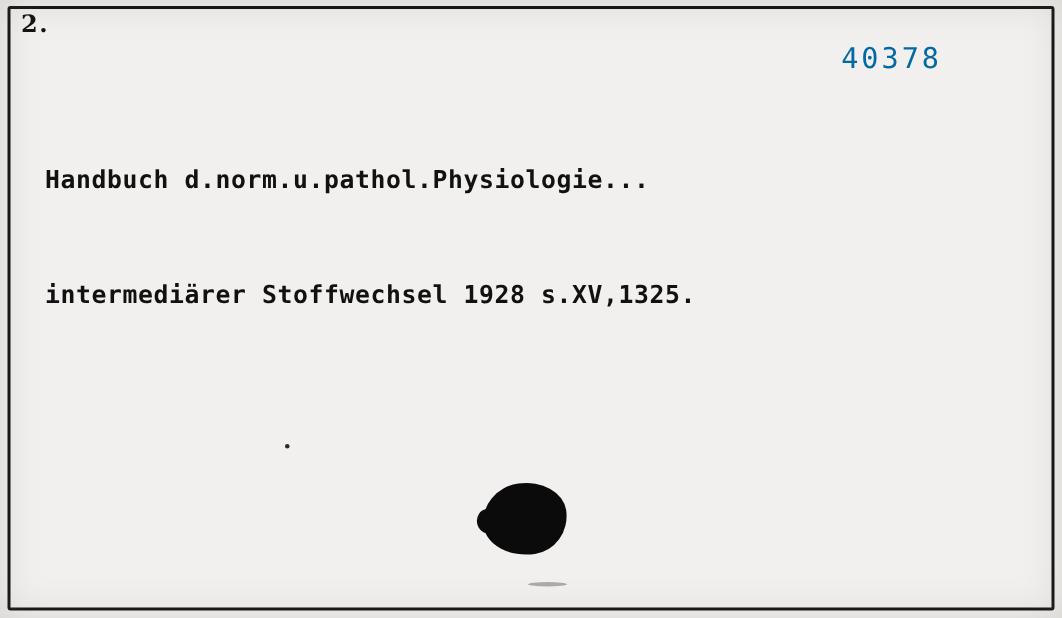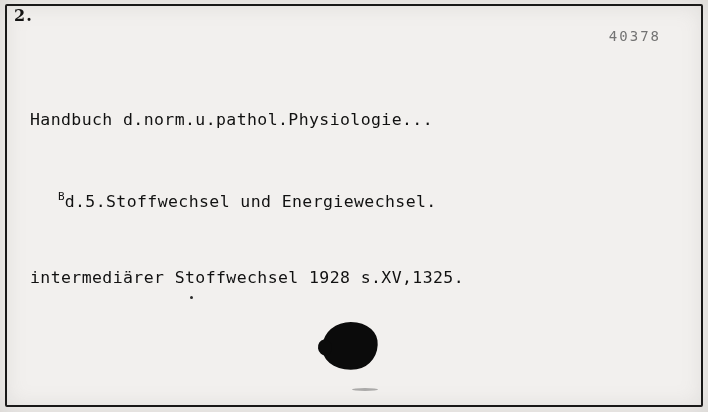--- a/index.html
+++ b/index.html
@@ -33,39 +33,40 @@
     left: 14px;
     top: 6px;
     font-family: "DejaVu Serif", serif;
     font-size: 16px;
     font-weight: 600;
     letter-spacing: 1px;
     color: #111;
   }
   .cat-number {
     position: absolute;
-    right: 47px;
+    right: 80px;
     top: 28px;
-    font-size: 14px;
+    font-size: 19px;
     letter-spacing: 2px;
-    color: #737373;
+    color: #0369a1;
   }
   .body-text {
     position: absolute;
     left: 30px;
     top: 56px;
     right: 18px;
     font-size: 16.5px;
     line-height: 25.5px;
     letter-spacing: 0.4px;
     white-space: pre-wrap;
     color: #111111;
   }
   .line {
     white-space: pre;
+    font-weight: bold;
   }
   .indent-1 { padding-left: 28px; }
   .sup-b {
     font-size: 11px;
     vertical-align: super;
     letter-spacing: 0;
   }
   
   .ink-blot {
     position: absolute;
@@ -105,21 +106,20 @@
 <body>
 
 <div id="card">
 
   <div class="corner-num">2.</div>
 
   <div class="cat-number">40378</div>
 
   <div class="body-text">
     <div class="line"><span>Handbuch d.norm.u.pathol.Physiologie...</span></div>
-    <div class="line indent-1"><span class="sup-b">B</span><span>d.5.Stoffwechsel und Energiewechsel.</span></div>
     <div class="line"><span>intermediärer Stoffwechsel 1928 s.XV,1325.</span></div>
     
     
     
     
     
   </div>
 
   <div class="speck speck-a"></div>
   <div class="ink-blot"></div>

